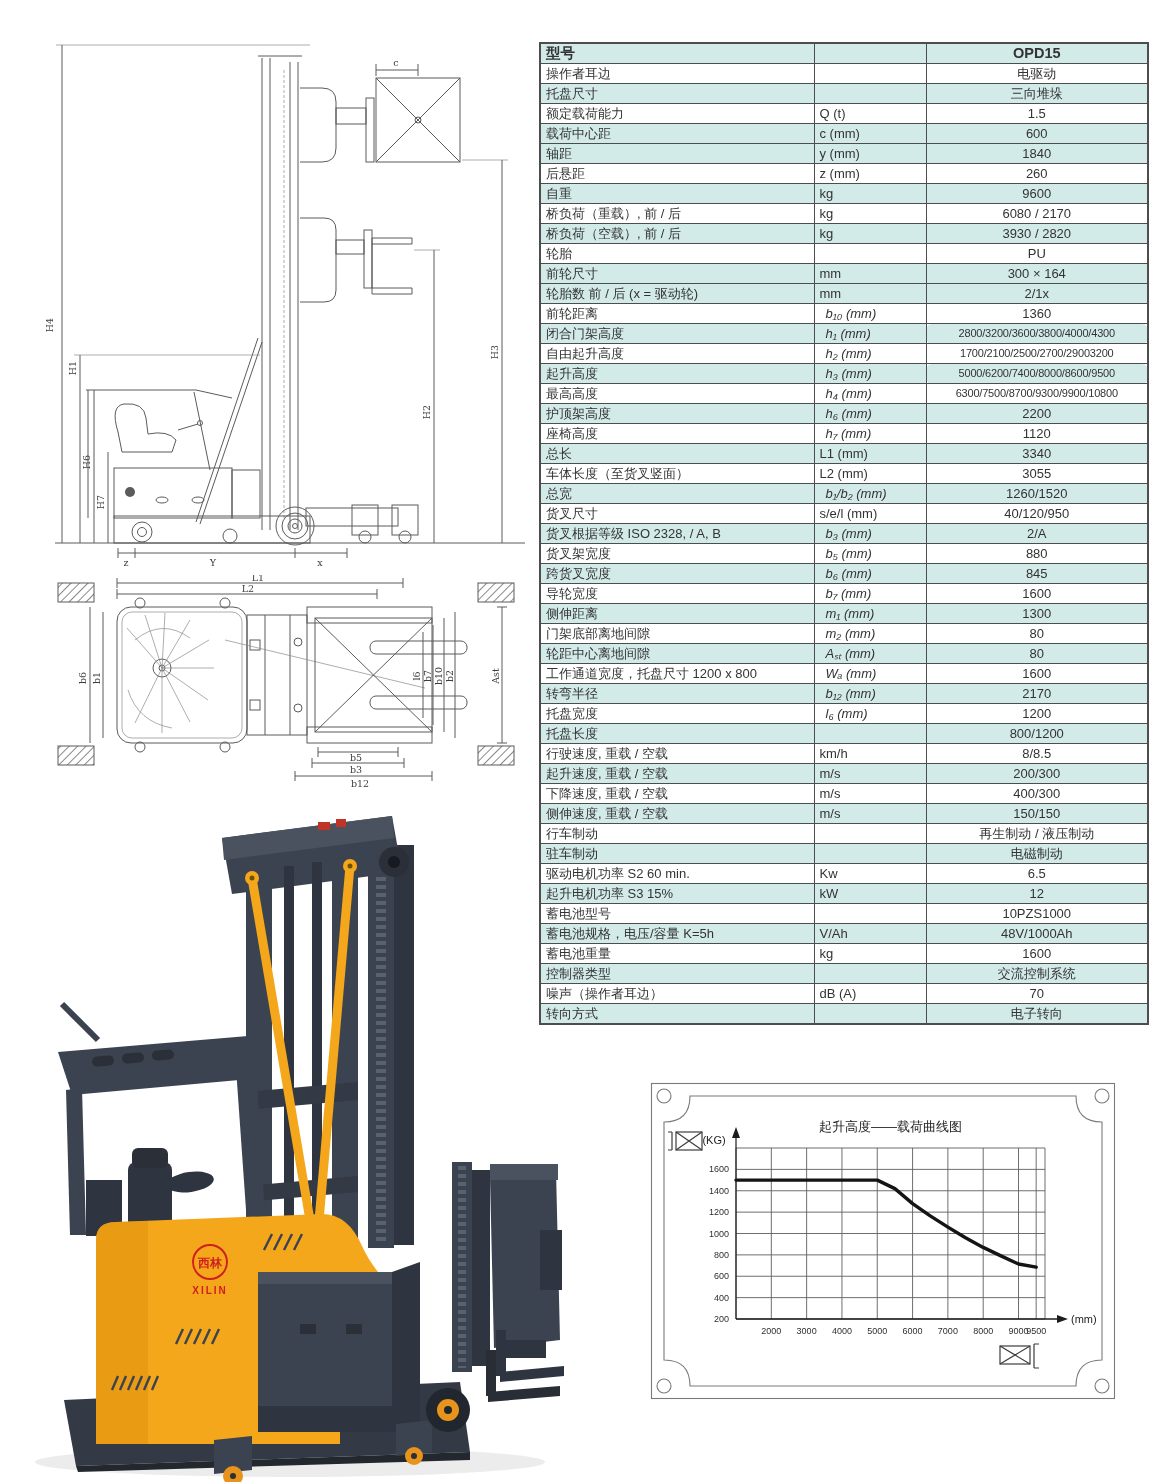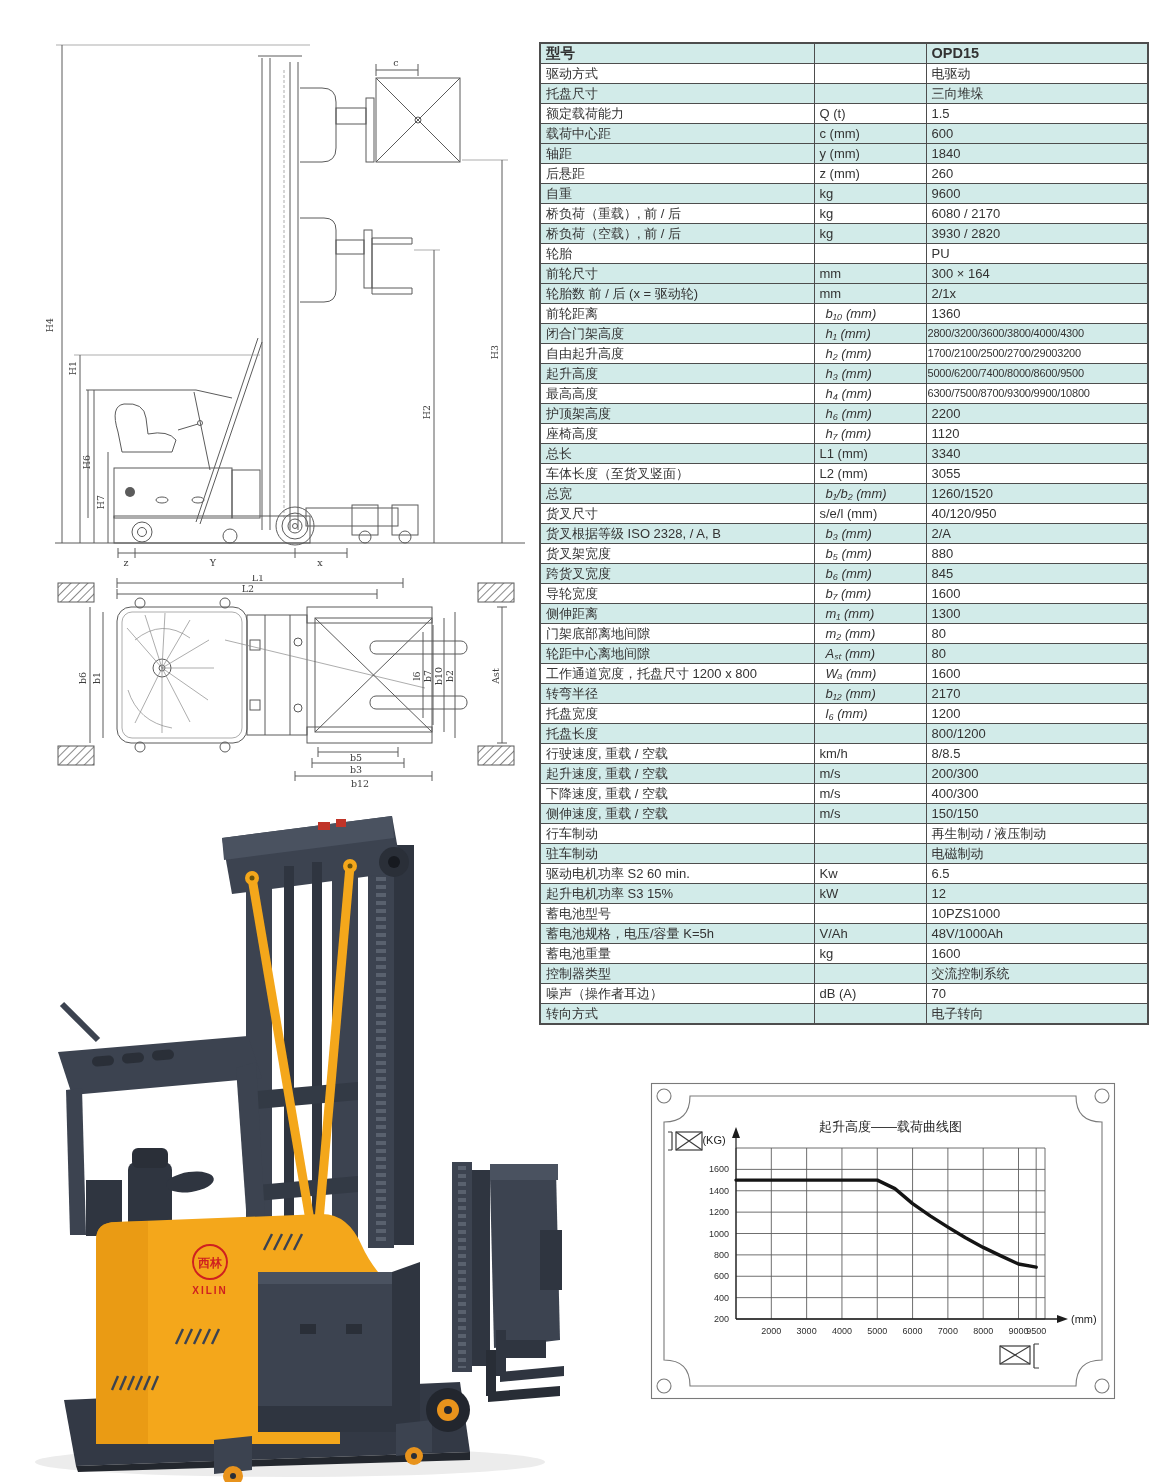--- a/index.html
+++ b/index.html
@@ -2,25 +2,25 @@
 <html><head>
 <meta charset="utf-8">
 <style>
   html,body{margin:0;padding:0;background:#ffffff;}
   body{width:1163px;height:1482px;position:relative;font-family:"Liberation Sans",sans-serif;overflow:hidden;}
   .abs{position:absolute;}
   
   #spec-table{left:539px;top:42px;width:608px;}
   table.spec{border-collapse:collapse;table-layout:fixed;width:608px;color:#333;border:2px solid #4d4d4d;}
   table.spec td{border:1px solid #4d4d4d;height:19px;padding:0 5px;overflow:hidden;white-space:nowrap;font-size:13px;line-height:19px;}
-  table.spec td:nth-child(3){text-align:left;}
+  table.spec td:nth-child(3){text-align:center;}
   table.spec tr.alt td{background:#d2ebe9;}
   table.spec tr.hdr td{font-weight:bold;font-size:14.5px;}
   table.spec td.sym{font-style:italic;padding-left:11px;}
-  table.spec td.small{font-size:11px;padding:0 1px;letter-spacing:-0.2px;}
+  table.spec td.small{font-size:11px;padding:0 1px;letter-spacing:-0.2px;border-radius:6px;}
   
   svg text.dim{font:9.5px "DejaVu Serif",serif;fill:#3c3c3c;}
   svg .ln{stroke:#5b5b5b;stroke-width:1;fill:none;}
   svg .lt{stroke:#8a8a8a;stroke-width:0.7;fill:none;}
   
   svg .grid{stroke:#5f5f5f;stroke-width:0.9;fill:none;}
   svg .frame{stroke:#7a7a7a;stroke-width:1.1;fill:none;}
   svg text.tick{font:9px "Liberation Sans",sans-serif;fill:#2e2e2e;}
   svg text.ctitle{font:13px "Liberation Sans",sans-serif;fill:#1d1d1d;}
   svg text.unit{font:11px "Liberation Sans",sans-serif;fill:#1d1d1d;}
@@ -311,21 +311,21 @@
         <col style="width:112px">
         <col style="width:222px">
       </colgroup>
     <tbody>
         <tr class="alt hdr">
           <td>型号</td>
           <td></td>
           <td>OPD15</td>
         </tr>
         <tr>
-          <td>驱动方式</td>
+          <td>操作者耳边</td>
           <td></td>
           <td>电驱动</td>
         </tr>
         <tr class="alt">
           <td>托盘尺寸</td>
           <td></td>
           <td>三向堆垛</td>
         </tr>
         <tr>
           <td>额定载荷能力</td>

